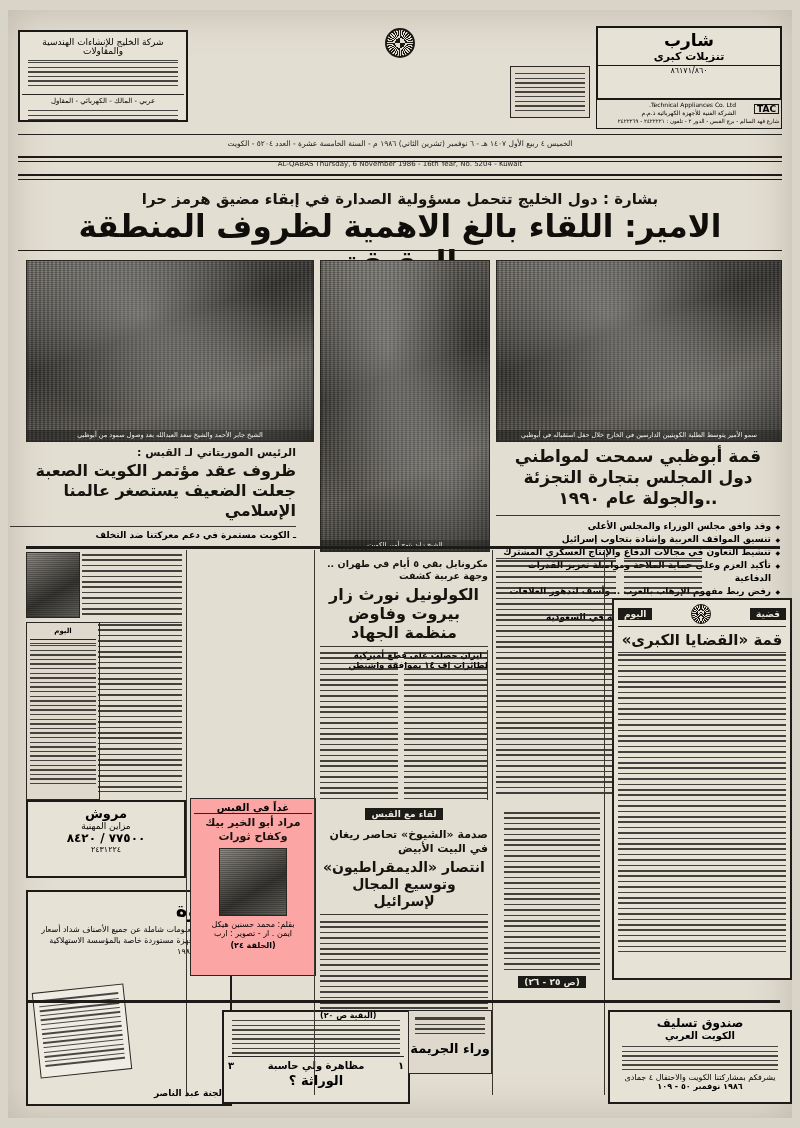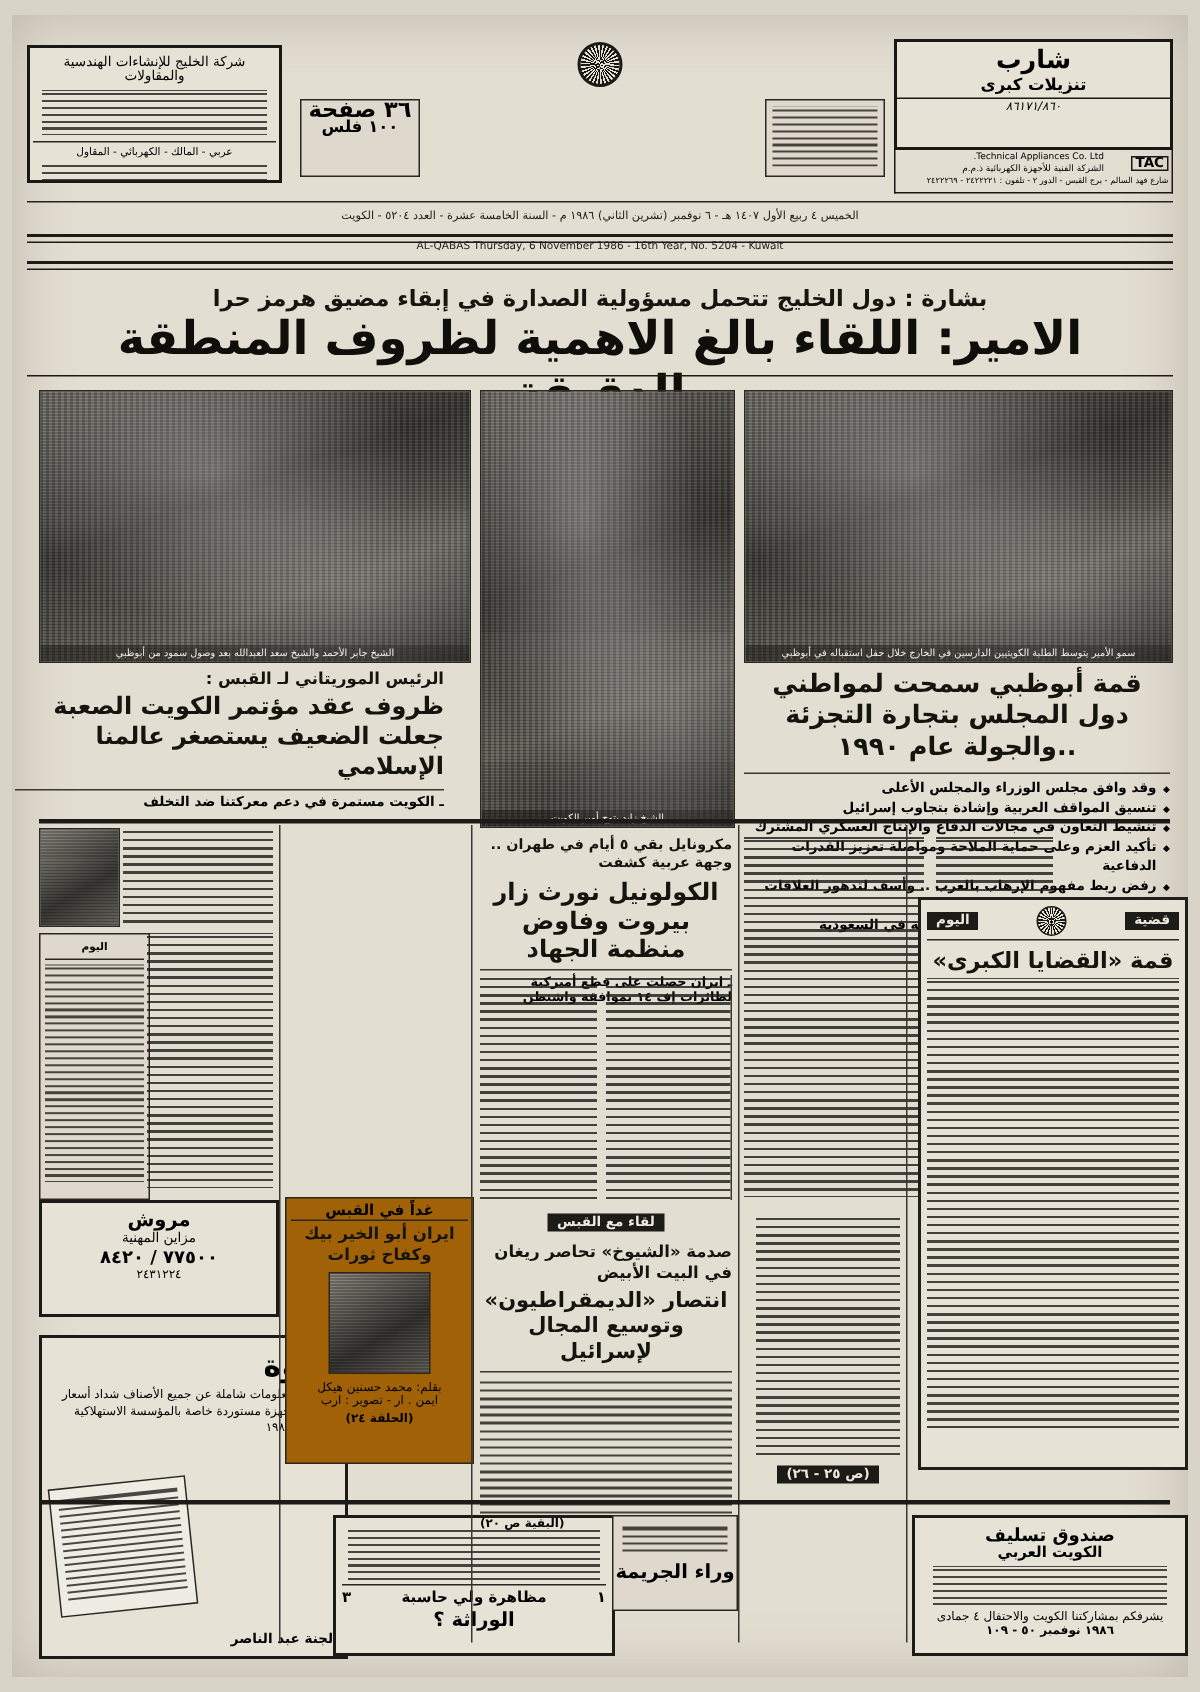--- a/index.html
+++ b/index.html
@@ -136,36 +136,32 @@
 
     <div class="mast-left">
       <div class="small-ad bx">
         <div style="font-weight:normal;font-size:9px;margin-top:4px;">شركة الخليج للإنشاءات الهندسية والمقاولات</div>
         <div class="lines tight" style="height:30px;margin:4px 6px;"></div>
         <div style="font-size:7px;border-top:1px solid #2a2722;padding-top:2px;">عربي - المالك - الكهربائي - المقاول</div>
         <div class="lines tight" style="height:14px;margin:2px 6px;"></div>
       </div>
     </div>
 
-    <div class="mast-mid-left">
-      <div style="font-size:15px;font-weight:bold;">٣٦ صفحة</div>
-      <div style="font-size:11px;font-weight:bold;">١٠٠ فلس</div>
-    </div>
 
     <div class="mast-sun"></div>
 
     <div class="mast-mid-right">
       <div class="lines tight" style="height:40px;margin:4px;"></div>
     </div>
 
     <div class="mast-right">
       <div class="sharp-box bx">
         <div class="sharp-ar">شارب</div>
         <div class="sharp-sub">تنزيلات كبرى</div>
-        <div style="font-size:8px;border-top:1px solid #191815;margin-top:2px;font-style:italic;">٨٦١٧١/٨٦٠</div>
+        <div style="font-size:8px;border-top:1px solid #191815;margin-top:2px;">٨٦١٧١/٨٦٠</div>
       </div>
       <div style="border:1px solid #191815;border-top:0;height:26px;font-size:6px;line-height:8px;padding:1px 2px;">
         <div style="display:flex;align-items:center;gap:18px;">
           <div style="font-weight:bold;font-size:9px;border:1px solid #191815;padding:0 2px;">TAC</div>
           <div style="flex:1;">
             <div>Technical Appliances Co. Ltd.</div>
             <div>الشركة الفنية للأجهزة الكهربائية ذ.م.م</div>
           </div>
         </div>
         <div style="font-size:5.5px;">شارع فهد السالم - برج القبس - الدور ٢ - تلفون : ٢٤٢٢٢٢١ - ٢٤٢٢٢٦٩</div>
@@ -234,23 +230,23 @@
 
   <div class="box-ad" style="position:absolute;left:18px;top:880px;width:190px;height:200px;padding:6px;">
     <div style="font-size:20px;font-weight:bold;">دعوة</div>
     <div style="font-size:8px;line-height:11px;margin-top:2px;">نزودكم بمعلومات شاملة عن جميع الأصناف شداد أسعار الأغذية وأجهزة مستوردة خاصة بالمؤسسة الاستهلاكية للأصناف ١٩٨٦</div>
     <div style="position:absolute;left:8px;bottom:30px;width:90px;height:84px;background:#efece3;border:1px solid #2a2722;transform:rotate(-6deg);">
       <div class="lines tight" style="height:70px;margin:6px 5px;"></div>
     </div>
     <div style="position:absolute;right:8px;bottom:6px;font-size:9px;font-weight:bold;">لجنة عبد الناصر</div>
   </div>
 
-  <div class="bd" style="position:absolute;left:182px;top:788px;width:118px;height:170px;background:#a16207;padding:3px;">
+  <div class="bd" style="position:absolute;left:182px;top:788px;width:118px;height:170px;background:#fca5a5;padding:3px;">
     <div class="cjust" style="font-size:10px;font-weight:bold;border-bottom:1px solid #2a2722;">غداً في القبس</div>
-    <div class="cjust sec-h" style="font-size:11px;line-height:14px;margin-top:2px;">ايران أبو الخير بيك وكفاح ثورات</div>
+    <div class="cjust sec-h" style="font-size:11px;line-height:14px;margin-top:2px;">مراد أبو الخير بيك وكفاح ثورات</div>
     <div class="portrait" style="width:66px;height:66px;margin:4px auto;border:1px solid #2a2722;"></div>
     <div class="cjust" style="font-size:8px;">بقلم: محمد حسنين هيكل</div>
     <div class="cjust" style="font-size:8px;">ايمن . ار  -  تصوير : ارب</div>
     <div class="cjust" style="font-size:8px;font-weight:bold;margin-top:3px;">(الحلقة ٢٤)</div>
   </div>
 
   <div class="box-ad" style="position:absolute;left:214px;top:1000px;width:176px;height:82px;padding:4px;text-align:center;">
     <div class="lines tight" style="height:36px;margin:2px 4px;"></div>
     <div style="display:flex;justify-content:space-between;font-size:10px;font-weight:bold;border-top:1px solid #2a2722;padding-top:3px;">
       <span>١</span>

